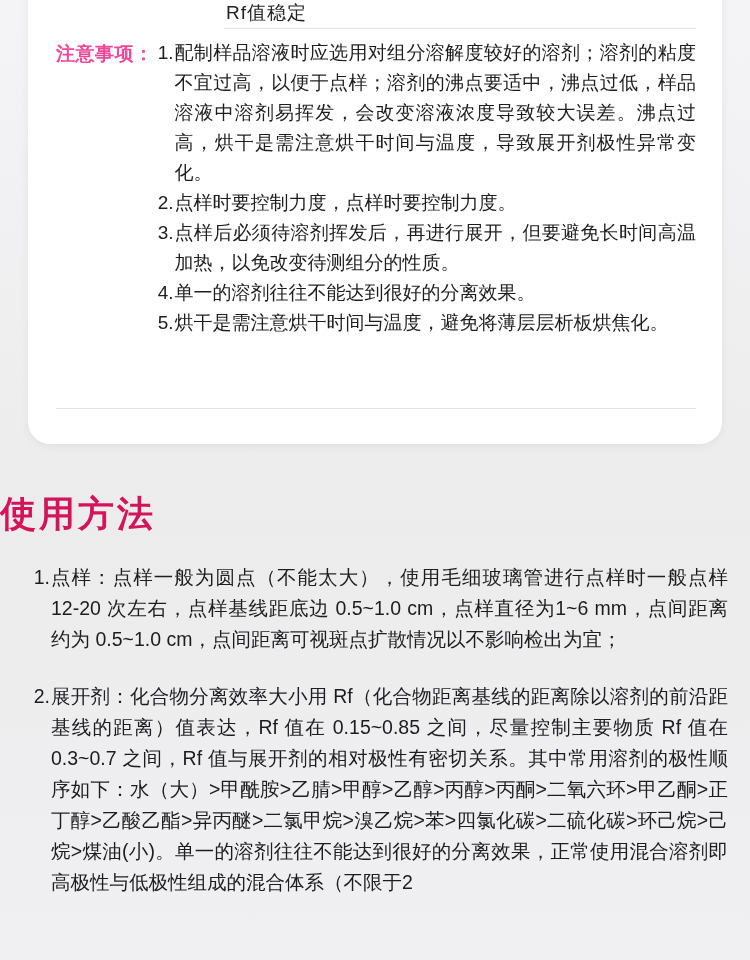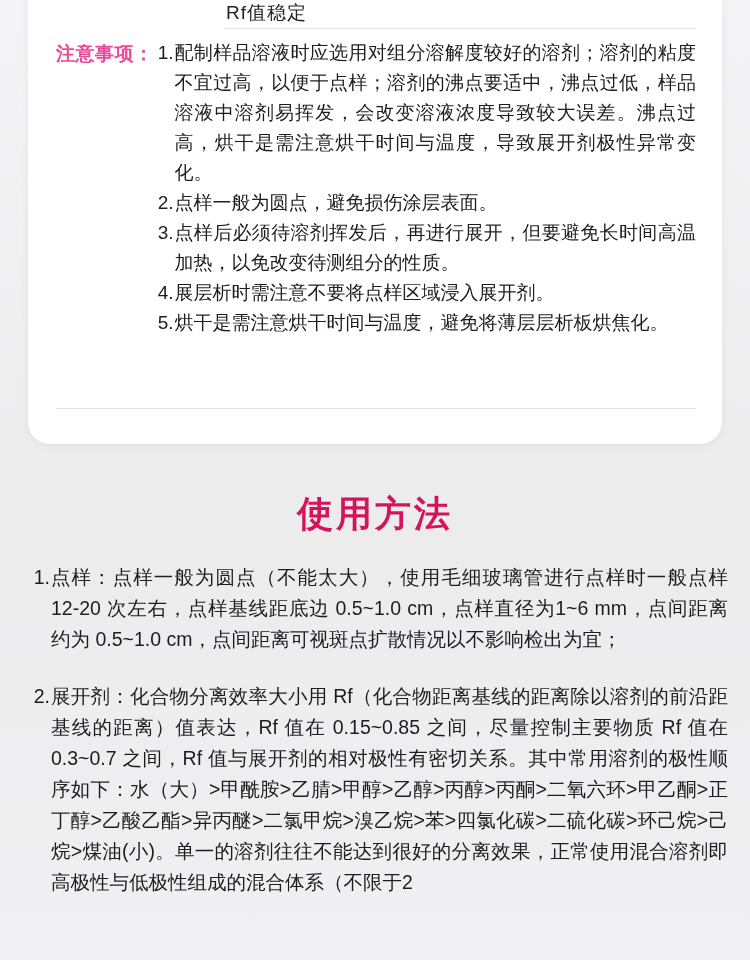--- a/index.html
+++ b/index.html
@@ -99,21 +99,21 @@
     text-align: justify;
     text-justify: inter-ideograph;
   }
 
   
   .section-title {
     position: absolute;
     left: 0;
     right: 0;
     top: 490px;
-    text-align: center;
+    text-align: left;
     color: #d4145a;
     font-size: 36px;
     font-weight: bold;
     letter-spacing: 3px;
   }
 
   
   .body-list {
     position: absolute;
     left: 30px;
@@ -152,29 +152,29 @@
 
       <div class="notes">
         <div class="notes-label">注意事项：</div>
         <ul class="notes-list">
           <li>
             <span class="num">1.</span>
             <span class="txt">配制样品溶液时应选用对组分溶解度较好的溶剂；溶剂的粘度不宜过高，以便于点样；溶剂的沸点要适中，沸点过低，样品溶液中溶剂易挥发，会改变溶液浓度导致较大误差。沸点过高，烘干是需注意烘干时间与温度，导致展开剂极性异常变化。</span>
           </li>
           <li>
             <span class="num">2.</span>
-            <span class="txt">点样一般为圆点，避免损伤涂层表面。</span>
+            <span class="txt">点样时要控制力度，点样时要控制力度。</span>
           </li>
           <li>
             <span class="num">3.</span>
             <span class="txt">点样后必须待溶剂挥发后，再进行展开，但要避免长时间高温加热，以免改变待测组分的性质。</span>
           </li>
           <li>
             <span class="num">4.</span>
-            <span class="txt">展层析时需注意不要将点样区域浸入展开剂。</span>
+            <span class="txt">单一的溶剂往往不能达到很好的分离效果。</span>
           </li>
           <li>
             <span class="num">5.</span>
             <span class="txt">烘干是需注意烘干时间与温度，避免将薄层层析板烘焦化。</span>
           </li>
         </ul>
       </div>
 
       <div class="rule bottom"></div>
     </div>

